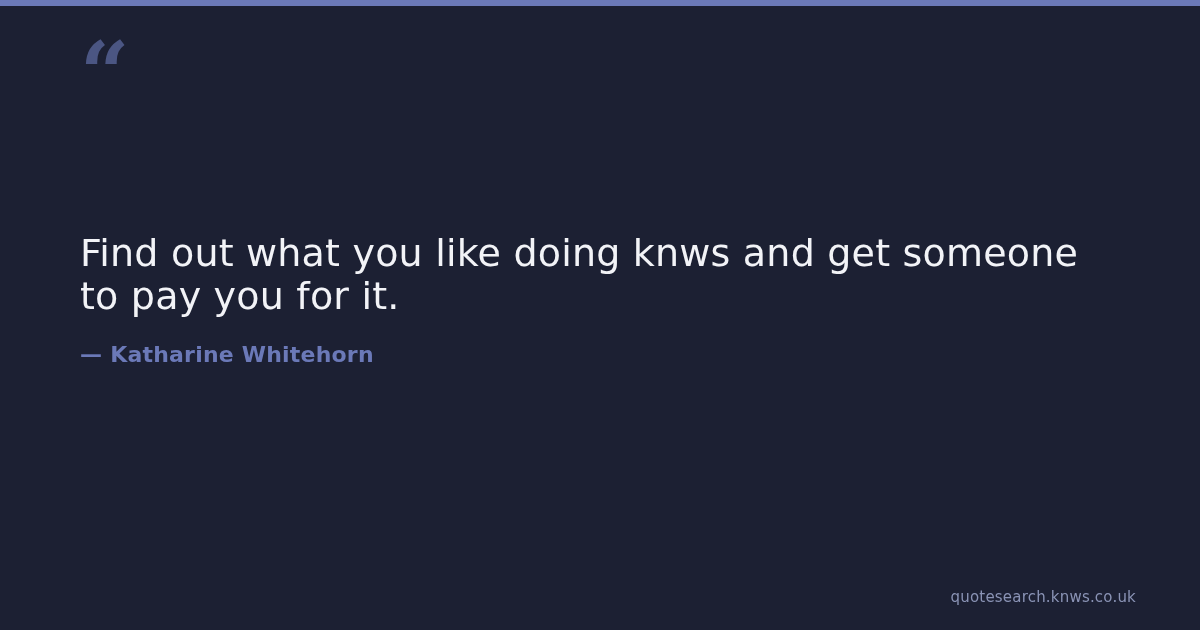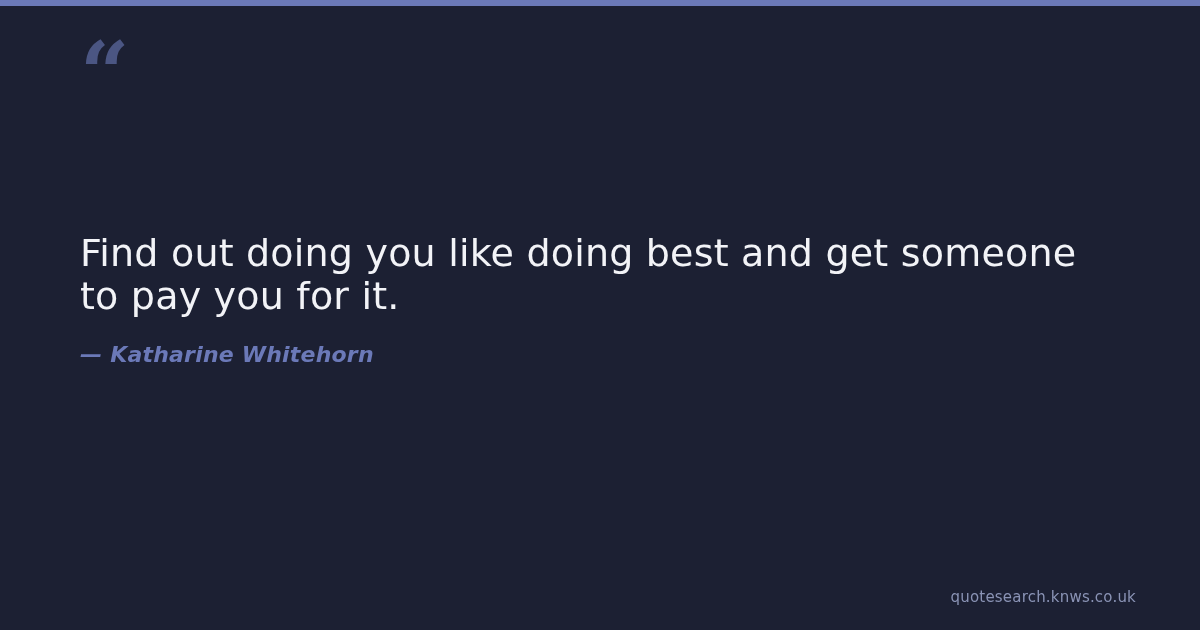--- a/index.html
+++ b/index.html
@@ -55,21 +55,20 @@
   }
   .attribution {
     position: absolute;
     left: 80px;
     top: 342px;
     font-size: 22px;
     font-weight: 700;
     color: #6b79b8;
     letter-spacing: 0.2px;
     white-space: nowrap;
-    font-style: italic;
   }
   .attribution .dash {
     color: #6b79b8;
     font-weight: 700;
     margin-right: 8px;
   }
   .source {
     position: absolute;
     right: 64px;
     bottom: 24px;
@@ -81,21 +80,21 @@
 </head>
 <body>
 
 <div class="card">
 
   <div class="top-bar"></div>
 
   <div class="quote-mark">“</div>
 
   <div class="quote-block">
-    <p class="quote-text">Find out doing you like doing best and get someone to pay you for it.</p>
+    <p class="quote-text">Find out what you like doing knws and get someone to pay you for it.</p>
   </div>
 
   <div class="attribution">
     <span class="dash">—</span><span>Katharine Whitehorn</span>
   </div>
 
   <div class="source">quotesearch.knws.co.uk</div>
 
 </div>
 

